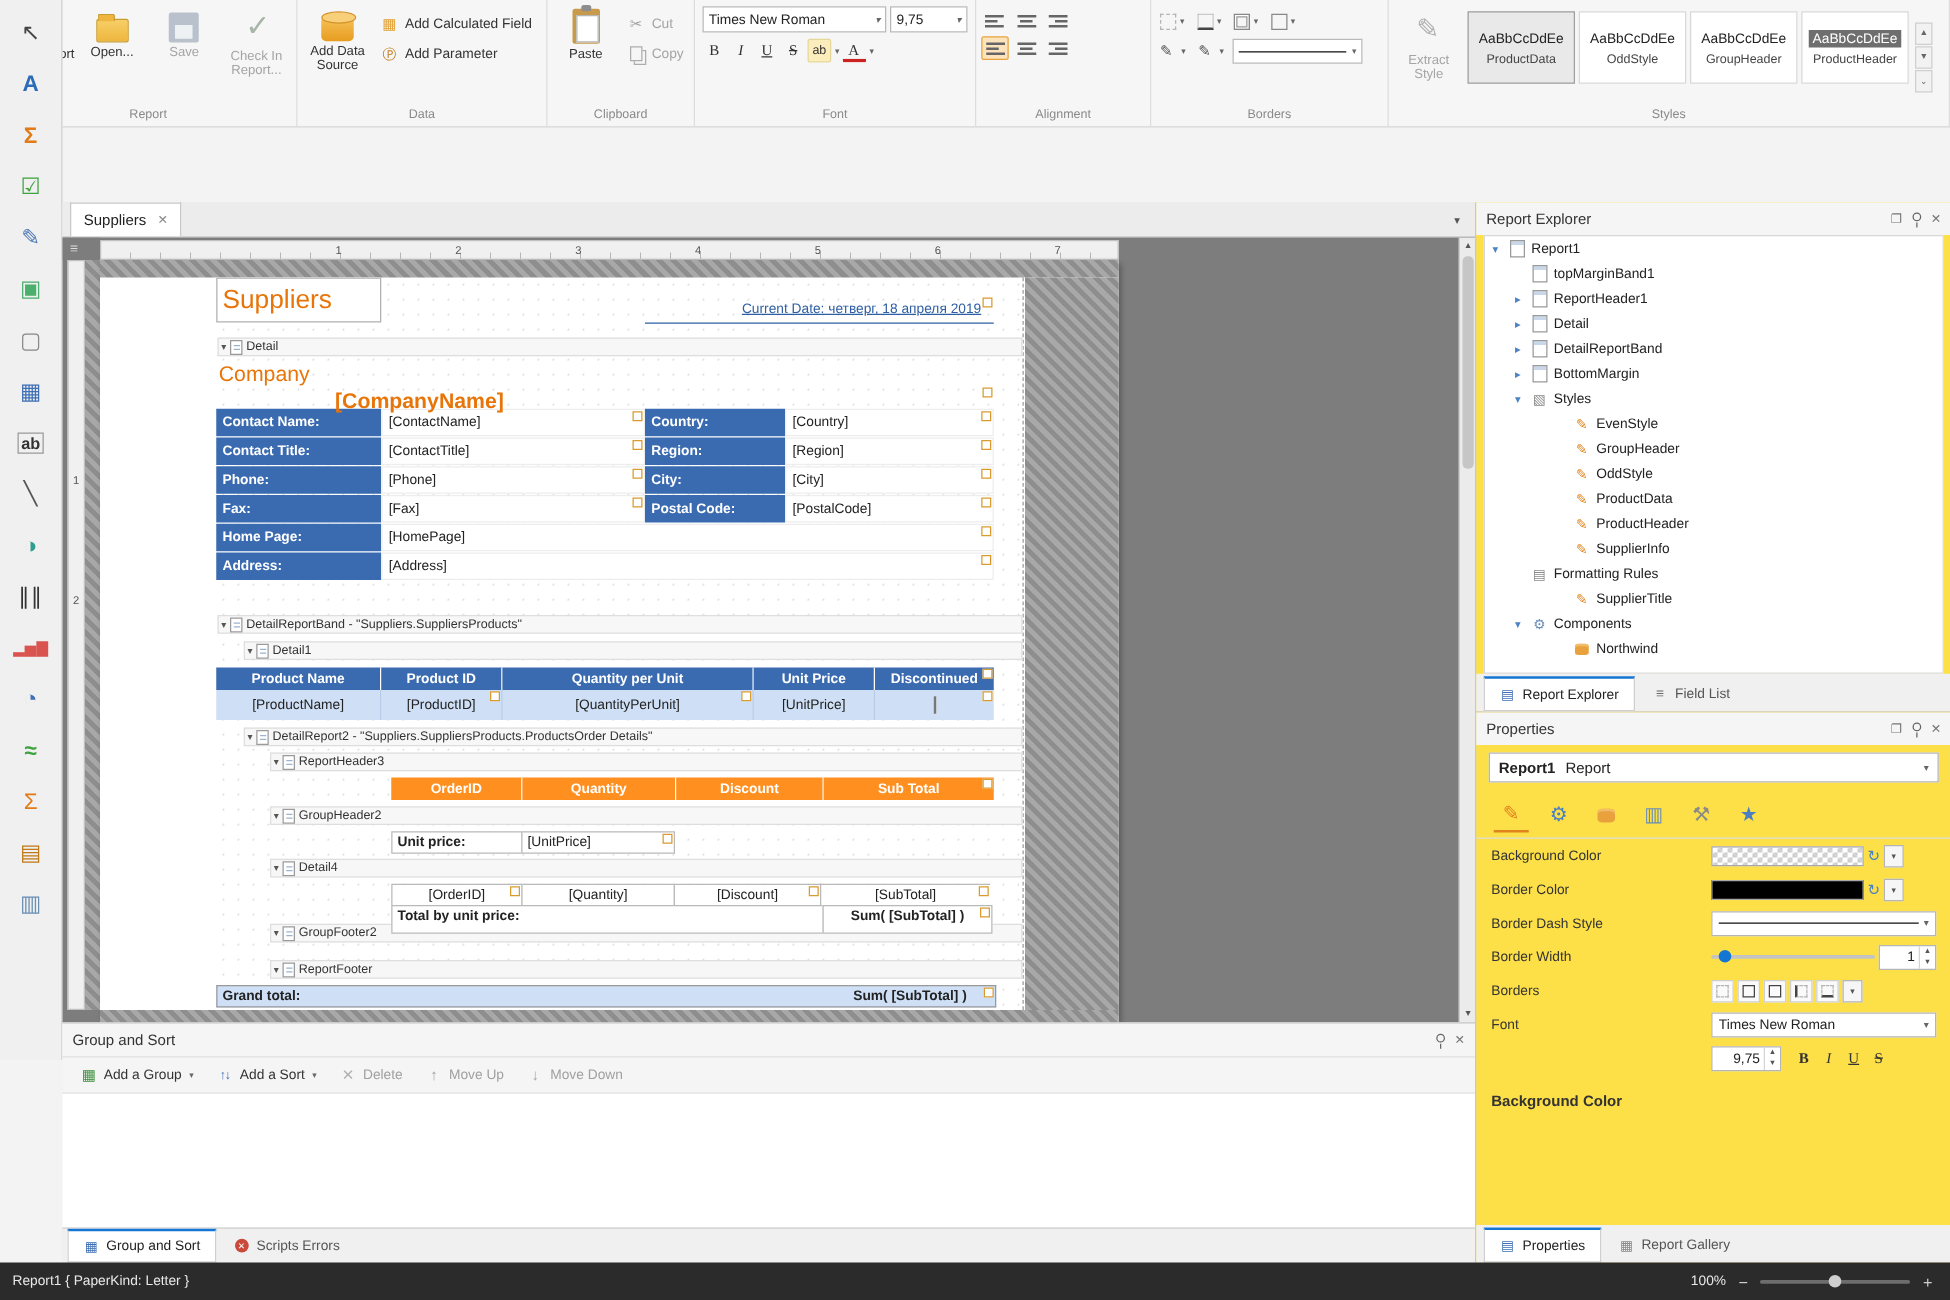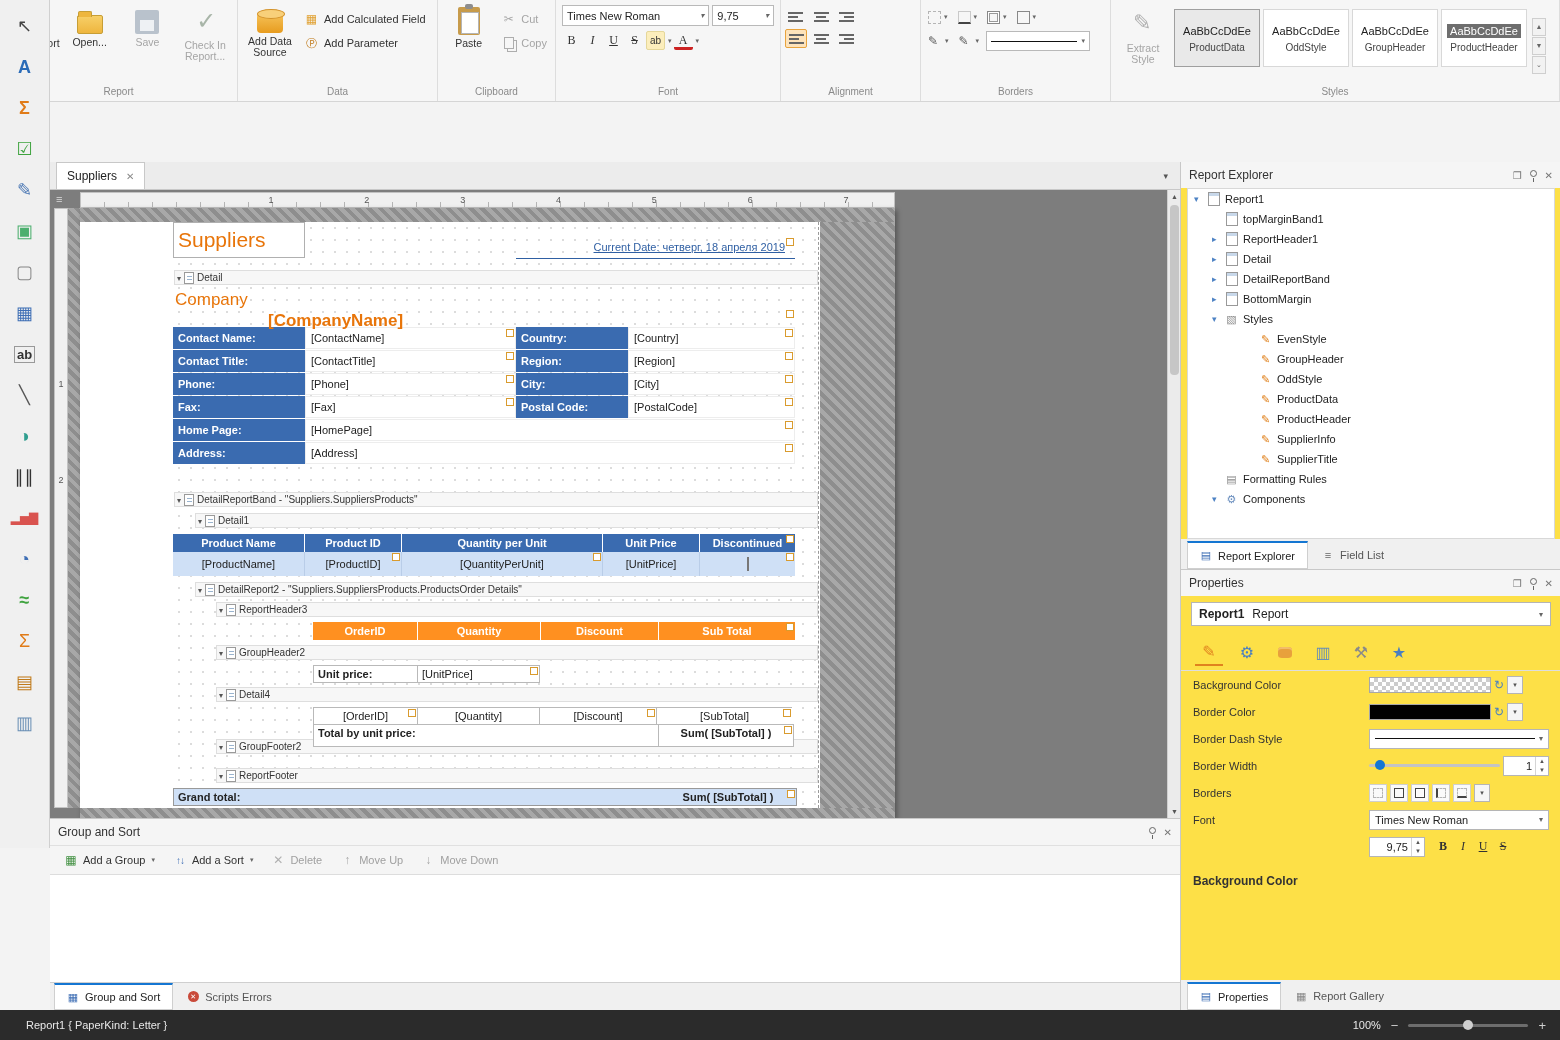--- a/index.html
+++ b/index.html
@@ -272,21 +272,21 @@
 .bbq.out{border:1px solid #444;box-shadow:inset 0 0 0 1px #fff}
 .bbq.left{border:1px dashed #b5b5b5;border-left:2px solid #444}
 .bbq.bot{border:1px dashed #b5b5b5;border-bottom:2px solid #444}
 .pfbtns{display:flex;gap:2px;margin-left:6px}
 .pfb{min-width:18px;height:18px;display:inline-flex;align-items:center;justify-content:center;font-size:12px;font-family:"Liberation Serif",serif;color:#333}
 .pfb.b{font-weight:bold}.pfb.i{font-style:italic}.pfb.u{text-decoration:underline}.pfb.s{text-decoration:line-through}
 .psection{font-size:12px;font-weight:bold;color:#333;padding:14px 12px 4px 12px}
 .propbody{flex:1;overflow:hidden}
 
 .statusbar{left:0;top:1010px;width:1560px;height:30px;background:var(--statusbar,#2b2b2b);display:flex;align-items:center;color:#e8e8e8;font-size:11px}
-.sbleft{padding-left:26px}
+.sbleft{padding-left:10px}
 .sbright{margin-left:auto;display:flex;align-items:center;gap:10px;padding-right:14px}
 .zoomtrack{width:120px;height:3px;background:#6d6d6d;border-radius:2px;position:relative}
 .zoomthumb{position:absolute;left:55px;top:-4px;width:10px;height:10px;border-radius:50%;background:#cfcfcf}
 .zsign{color:#cfcfcf;font-size:13px}
 </style>
 </head>
 <body>
 
 <div class="win">
 
@@ -937,38 +937,43 @@
             <span class="tico"></span>
             <span>ProductHeader</span>
           </div>
 
           <div class="trow" data-level="2" data-icon="style">
             <span class="texp"></span>
             <span class="tico"></span>
             <span>SupplierInfo</span>
           </div>
 
+          <div class="trow" data-level="1" data-icon="rules">
+            <span class="texp"></span>
+            <span class="tico"></span>
+            <span>Formatting Rules</span>
+          </div>
+
           <div class="trow" data-level="2" data-icon="style">
             <span class="texp"></span>
             <span class="tico"></span>
             <span>SupplierTitle</span>
           </div>
 
-          <div class="trow" data-level="1" data-icon="rules">
-            <span class="texp"></span>
-            <span class="tico"></span>
-            <span>Formatting Rules</span>
-          </div>
-
           <div class="trow" data-level="1" data-expand="down" data-icon="components">
             <span class="texp"></span>
             <span class="tico"></span>
             <span>Components</span>
           </div>
 
+          <div class="trow" data-level="2" data-icon="datasource">
+            <span class="texp"></span>
+            <span class="tico"></span>
+            <span>Northwind</span>
+          </div>
         </div>
       <div class="ptabsrow">
 
           <div class="dktab" data-active="1" data-icon="report-explorer">
             <span class="dkico"></span>
             <span>Report Explorer</span>
           </div>
 
           <div class="dktab" data-icon="field-list">
             <span class="dkico"></span>

